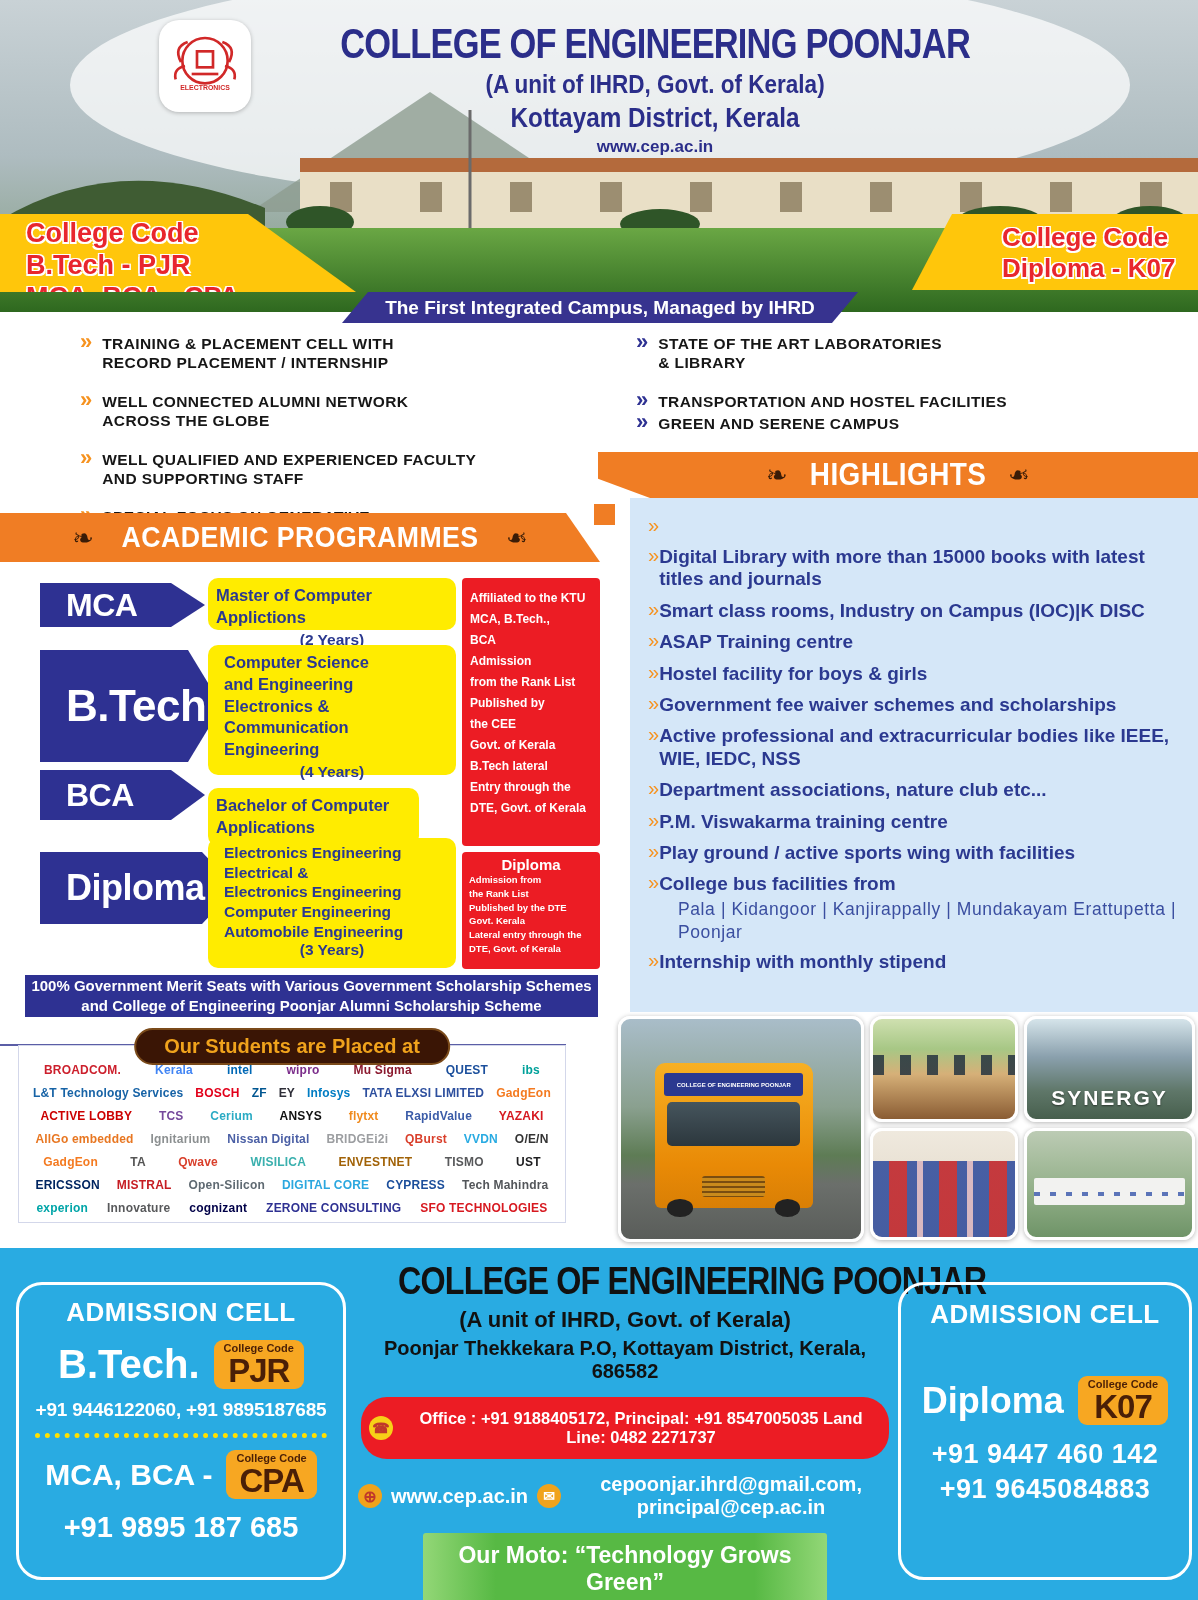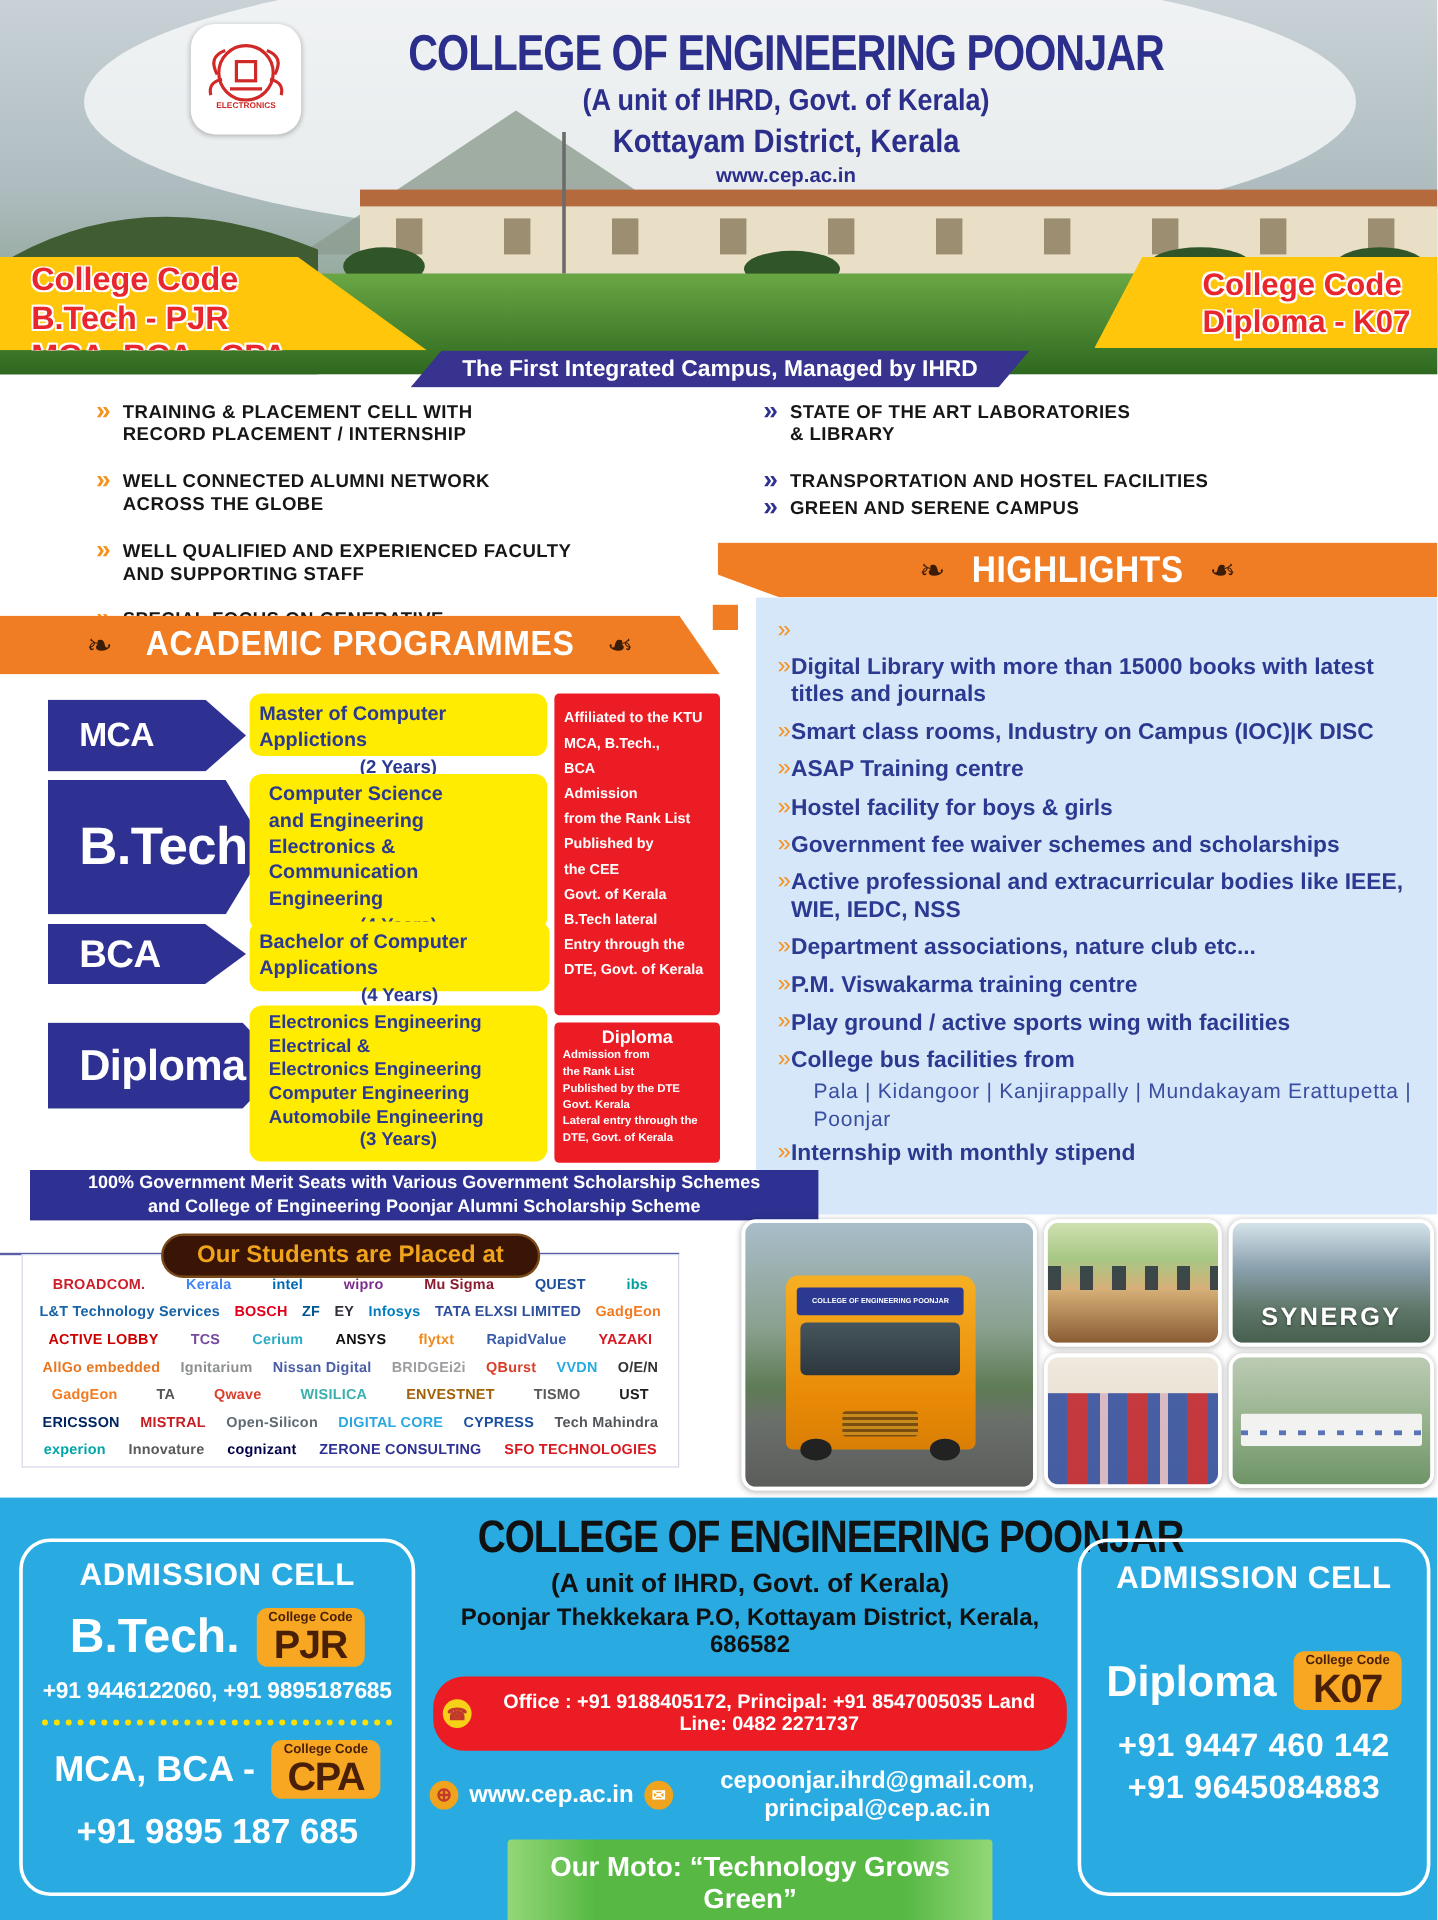--- a/index.html
+++ b/index.html
@@ -64,21 +64,21 @@
   .prog-box { position:absolute; background:#ffec00; border-radius:10px; color:#2b3990; font-weight:800; padding:7px 8px; }
   .prog-name { font-size:16.5px; line-height:1.32; }
   .prog-name.center { text-align:left; }
   .prog-name.left { text-align:left; padding-left:8px; }
   .prog-years { text-align:center; font-size:15.5px; margin-top:2px; font-weight:800; }
   .red-note { position:absolute; background:#ec1c24; color:#fff; border-radius:4px; font-weight:700; }
   .red-note-1 { top:578px; left:462px; width:138px; height:268px; font-size:12px; line-height:1.75; padding:10px 8px; }
   .red-note-2 { top:852px; left:462px; width:138px; height:117px; padding:4px 7px; }
   .red-note-2 .rn-title { text-align:center; font-size:15px; font-weight:800; }
   .red-note-2 .rn-body { font-size:9.5px; line-height:1.45; font-weight:700; }
-  .merit { position:absolute; top:975px; left:25px; width:657px; height:42px; background:#2e3192; color:#fff;
+  .merit { position:absolute; top:975px; left:25px; width:573px; height:42px; background:#2e3192; color:#fff;
     font-size:15px; font-weight:800; display:flex; align-items:center; justify-content:center; text-align:center; line-height:1.35; }
 
   
   .placed-rule { position:absolute; top:1044px; left:0; width:566px; height:2px; background:#5b5ea6; }
   .placed-box { position:absolute; top:1045px; left:18px; width:548px; height:178px; background:#fff; border:1px solid #d3d7ea; padding-top:12px; }
   .placed-badge { position:absolute; top:1028px; left:292px; transform:translateX(-50%); background:#3a1505; color:#f0a31c;
     font-size:20px; font-weight:800; padding:5px 28px; border-radius:20px; border:2px solid #7a4a1a; white-space:nowrap; z-index:3; }
   .logo-row { display:flex; justify-content:space-around; align-items:center; height:23px; padding:0 8px; }
   .logo { font-size:12px; font-weight:800; letter-spacing:.2px; white-space:nowrap; }
 
@@ -305,37 +305,37 @@
         <span class="hl-text">Internship with monthly stipend</span>
       </div>
   </div>
 
   <div class="acad-banner">
     <span class="flourish">❧</span>
     <span class="acad-title">ACADEMIC PROGRAMMES</span>
     <span class="flourish flip">❧</span>
   </div>
 
-  <div class="prog-chevron" style="top:583px;left:40px;width:165px;height:60px;font-size:28px;">MCA</div>
+  <div class="prog-chevron" style="top:583px;left:40px;width:165px;height:44px;font-size:32px;">MCA</div>
   <div class="prog-box" style="top:578px;left:208px;width:248px;height:52px;">
     <div class="prog-name center pre">Master of Computer Applictions</div>
     <div class="prog-years">(2 Years)</div>
   </div>
 
   <div class="prog-chevron" style="top:650px;left:40px;width:182px;height:112px;font-size:44px;">B.Tech</div>
   <div class="prog-box" style="top:645px;left:208px;width:248px;height:130px;">
     <div class="prog-name left pre">Computer Science
 and Engineering
 Electronics &amp;
 Communication Engineering</div>
     <div class="prog-years">(4 Years)</div>
   </div>
 
   <div class="prog-chevron" style="top:770px;left:40px;width:165px;height:50px;font-size:32px;">BCA</div>
-  <div class="prog-box" style="top:768px;left:208px;width:250px;height:58px;">
+  <div class="prog-box" style="top:788px;left:208px;width:211px;height:58px;">
     <div class="prog-name center pre">Bachelor of Computer Applications</div>
     <div class="prog-years">(4 Years)</div>
   </div>
 
   <div class="prog-chevron" style="top:852px;left:40px;width:196px;height:72px;font-size:36px;">Diploma</div>
   <div class="prog-box" style="top:838px;left:208px;width:248px;height:130px;padding-top:5px;">
     <div class="prog-name left pre" style="font-size:15.5px;line-height:1.27;">Electronics Engineering
 Electrical &amp;
 Electronics Engineering
 Computer Engineering

